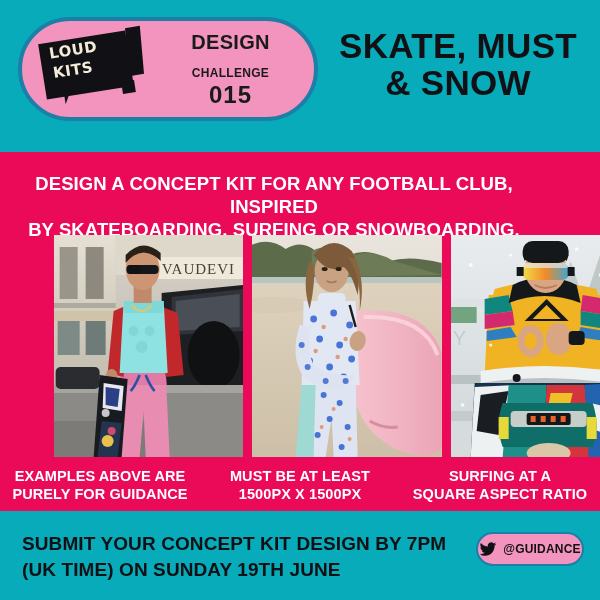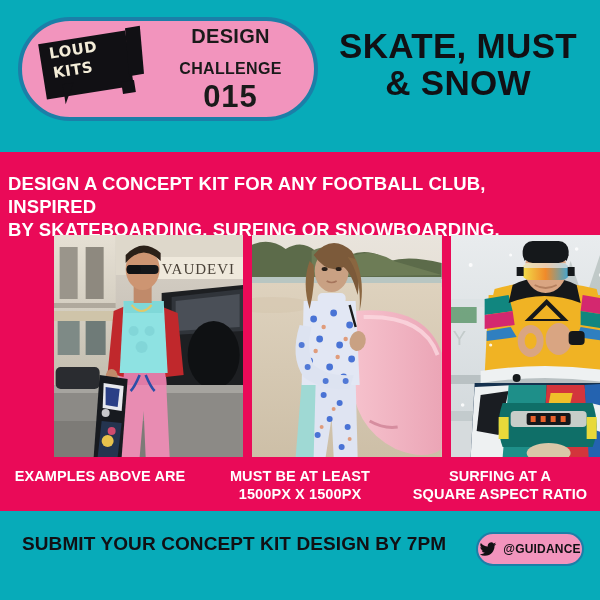--- a/index.html
+++ b/index.html
@@ -44,34 +44,34 @@
   .logo-bang-dot{
     position:absolute;left:100px;top:62px;width:13px;height:12px;
     background:#111014;transform:rotate(-9deg);
   }
 
   .badge-text{
     flex:1;text-align:center;color:#1a1a1a;line-height:1;
     padding-right:10px;
   }
   .badge-text .l1{font-size:20px;font-weight:900;letter-spacing:.3px;}
-  .badge-text .l2{font-size:16px;font-weight:900;letter-spacing:.3px;margin-top:15px;}
-  .badge-text .l3{font-size:31px;font-weight:900;letter-spacing:1px;margin-top:4px;}
+  .badge-text .l2{font-size:12px;font-weight:900;letter-spacing:.3px;margin-top:15px;}
+  .badge-text .l3{font-size:24px;font-weight:900;letter-spacing:1px;margin-top:4px;}
 
   .headline{
     position:absolute;left:326px;top:27px;width:264px;
     text-align:center;color:#111014;font-weight:900;
     font-size:35px;line-height:1.06;letter-spacing:.3px;
   }
 
   
   .pink-body{position:absolute;left:0;top:152px;width:600px;height:359px;background:#ea0a58;}
 
   .brief{
-    position:absolute;left:0;top:20px;width:548px;text-align:left;
+    position:absolute;left:0;top:20px;width:548px;text-align:center;
     color:#ffffff;font-weight:900;font-size:18.5px;line-height:1.25;
     letter-spacing:.1px;padding:0 8px;box-sizing:border-box;
   }
 
   
   .strip{position:absolute;left:7px;top:83px;width:586px;height:222px;display:flex;gap:9px;padding-left:47px;}
   .panel{position:relative;width:189.3px;height:222px;overflow:hidden;background:#cfcfcf;}
   .panel svg{display:block;width:100%;height:100%;}
 
   
@@ -399,36 +399,38 @@
               <circle cx="178" cy="200" r="1.6"></circle>
           </g>
         </svg>
       </div>
 
     </div>
 
     <div class="captions">
       <div class="cap">
         <div>EXAMPLES ABOVE ARE</div>
+        <div>PURELY FOR GUIDANCE</div>
       </div>
       <div class="cap">
         <div>MUST BE AT LEAST</div>
         <div>1500PX X 1500PX</div>
       </div>
       <div class="cap">
         <div>SURFING AT A</div>
         <div>SQUARE ASPECT RATIO</div>
       </div>
     </div>
 
   </div>
 
   <div class="footer">
     <div class="footer-text">
       <div>SUBMIT YOUR CONCEPT KIT DESIGN BY 7PM</div>
+      <div>(UK TIME) ON SUNDAY 19TH JUNE</div>
     </div>
   </div>
 
   <div class="tw-pill">
     <svg class="bird" viewBox="0 0 24 20">
       <path d="M23 2.6a9 9 0 0 1-2.6.7A4.5 4.5 0 0 0 22.4.8a9 9 0 0 1-2.9 1.1A4.5 4.5 0 0 0 11.8 6a12.8 12.8 0 0 1-9.3-4.7 4.5 4.5 0 0 0 1.4 6 4.4 4.4 0 0 1-2-.6v.1a4.5 4.5 0 0 0 3.6 4.4 4.5 4.5 0 0 1-2 .1 4.5 4.5 0 0 0 4.2 3.1A9 9 0 0 1 1 16.3a12.7 12.7 0 0 0 6.9 2c8.3 0 12.8-6.9 12.8-12.8v-.6A9.1 9.1 0 0 0 23 2.6z" fill="#111014"></path>
     </svg>
     <span class="tw-handle">@GUIDANCE</span>
   </div>
 

